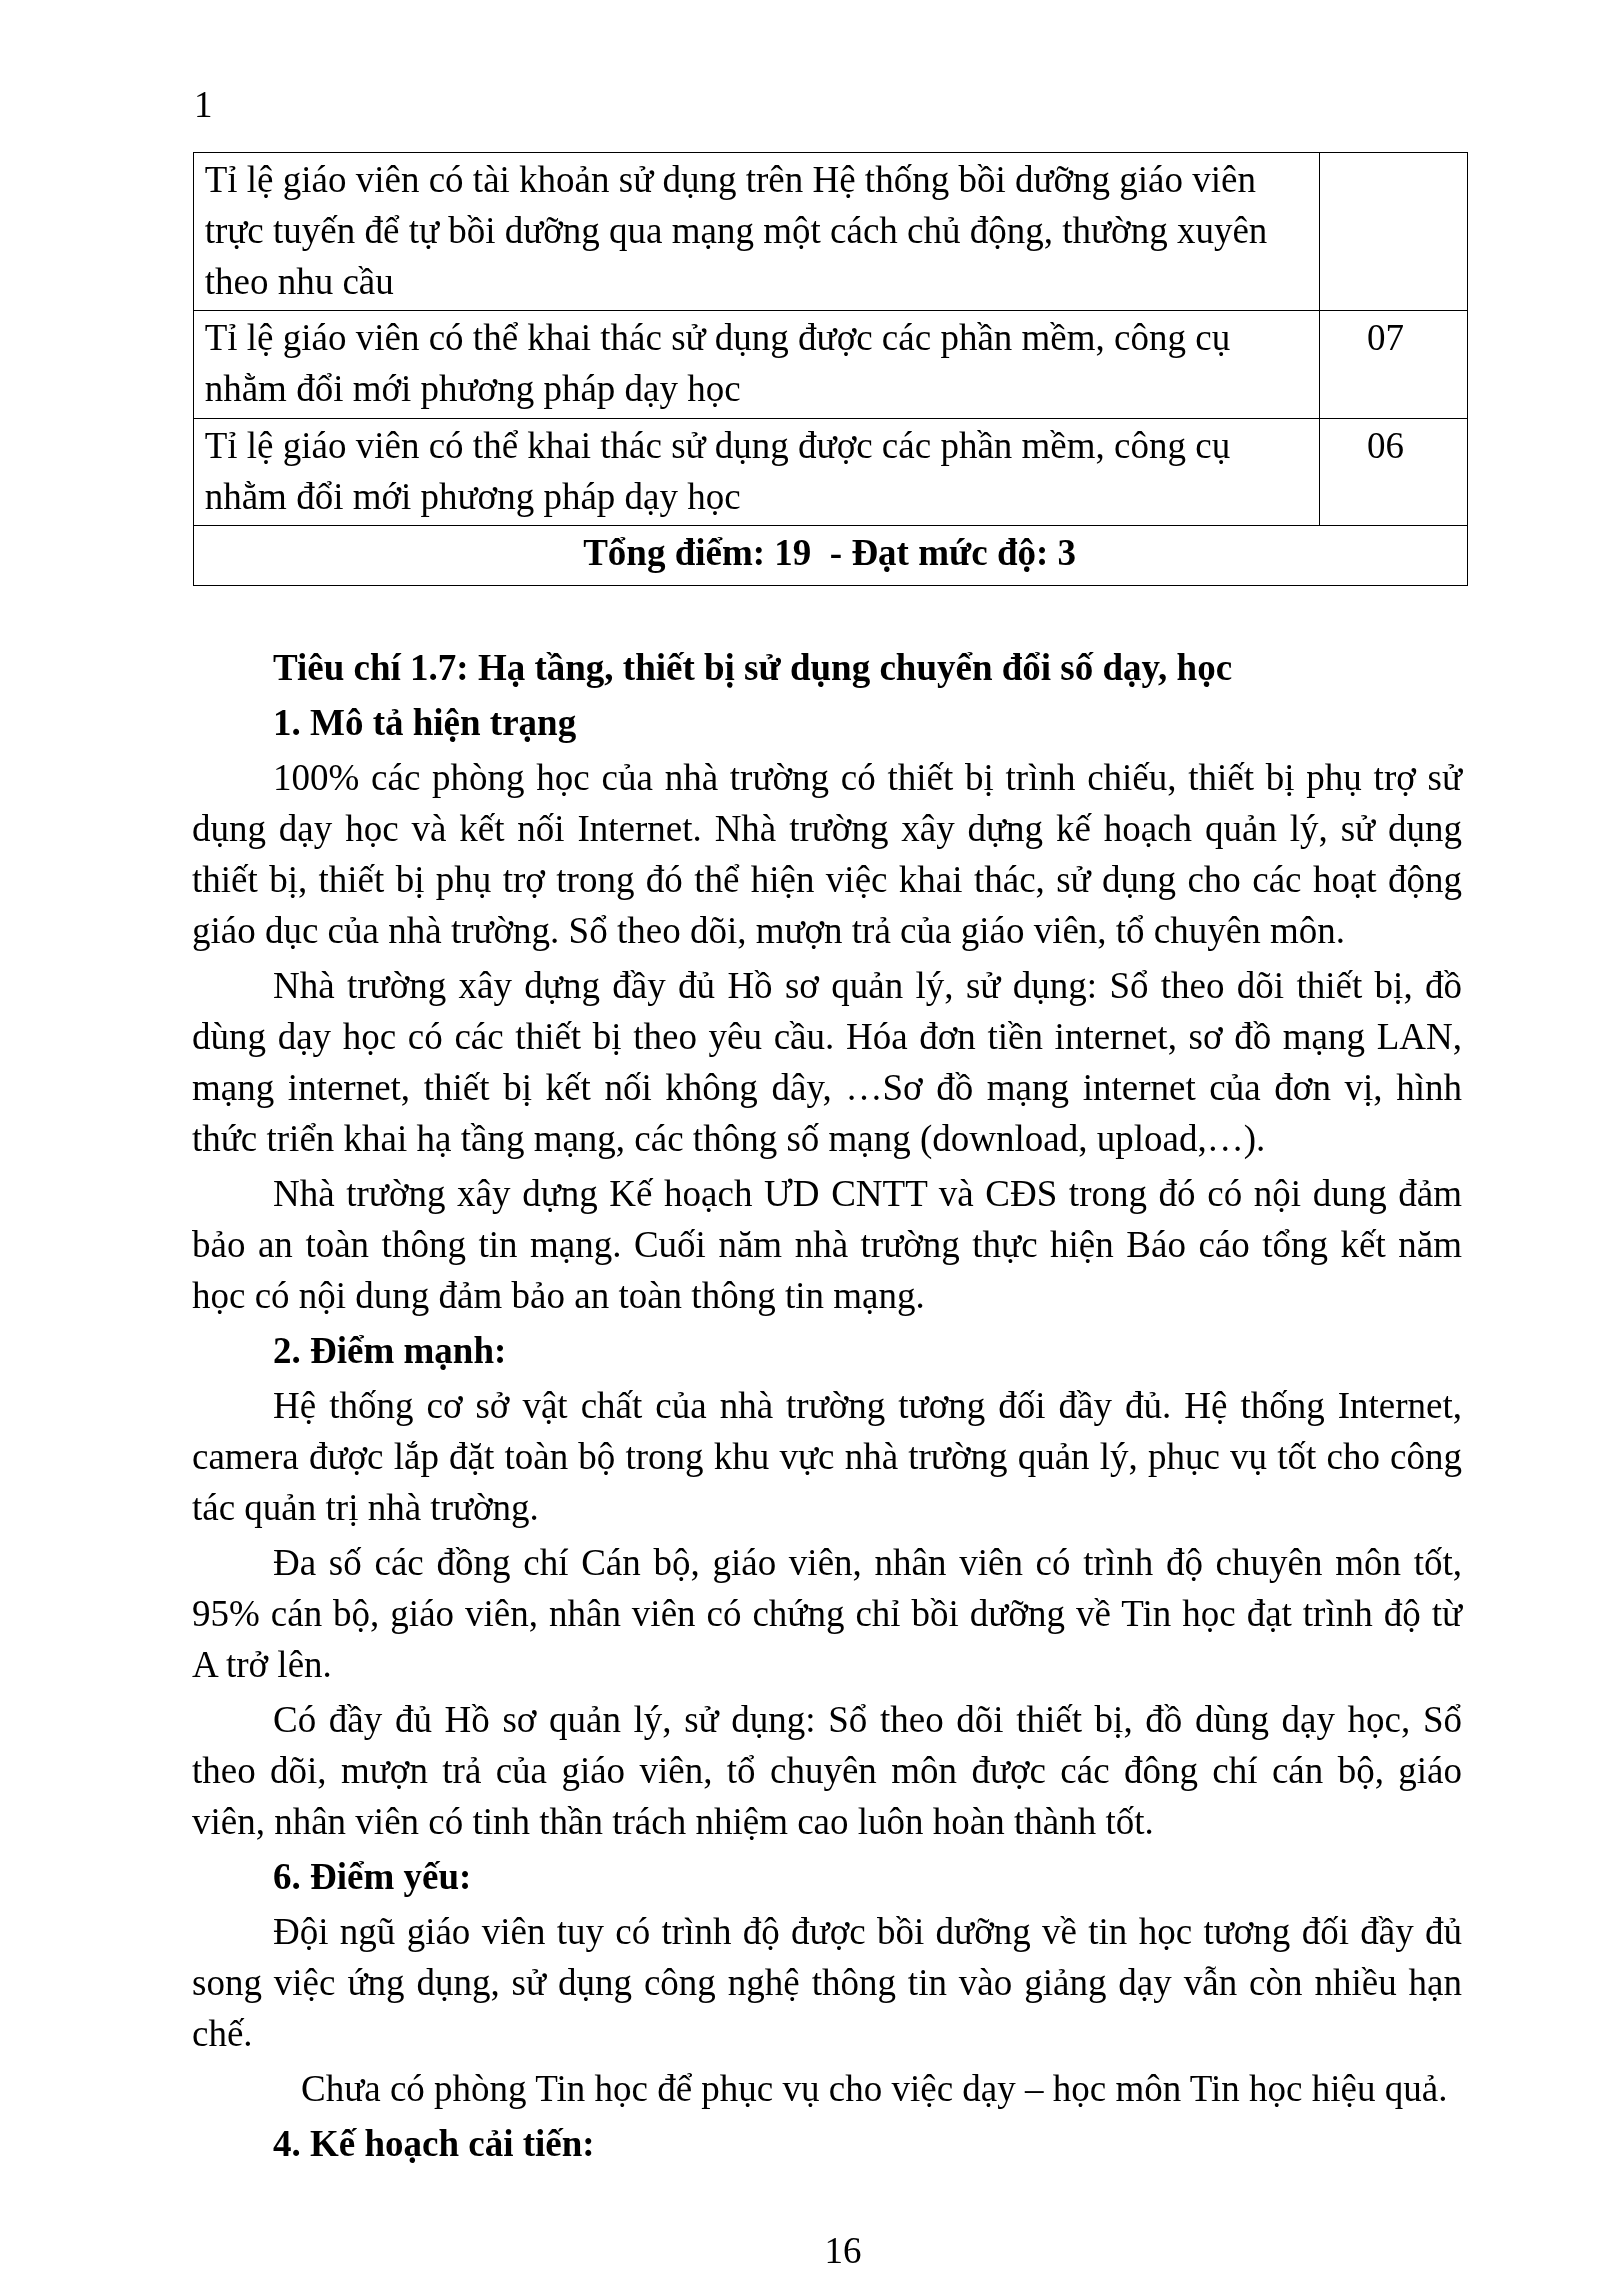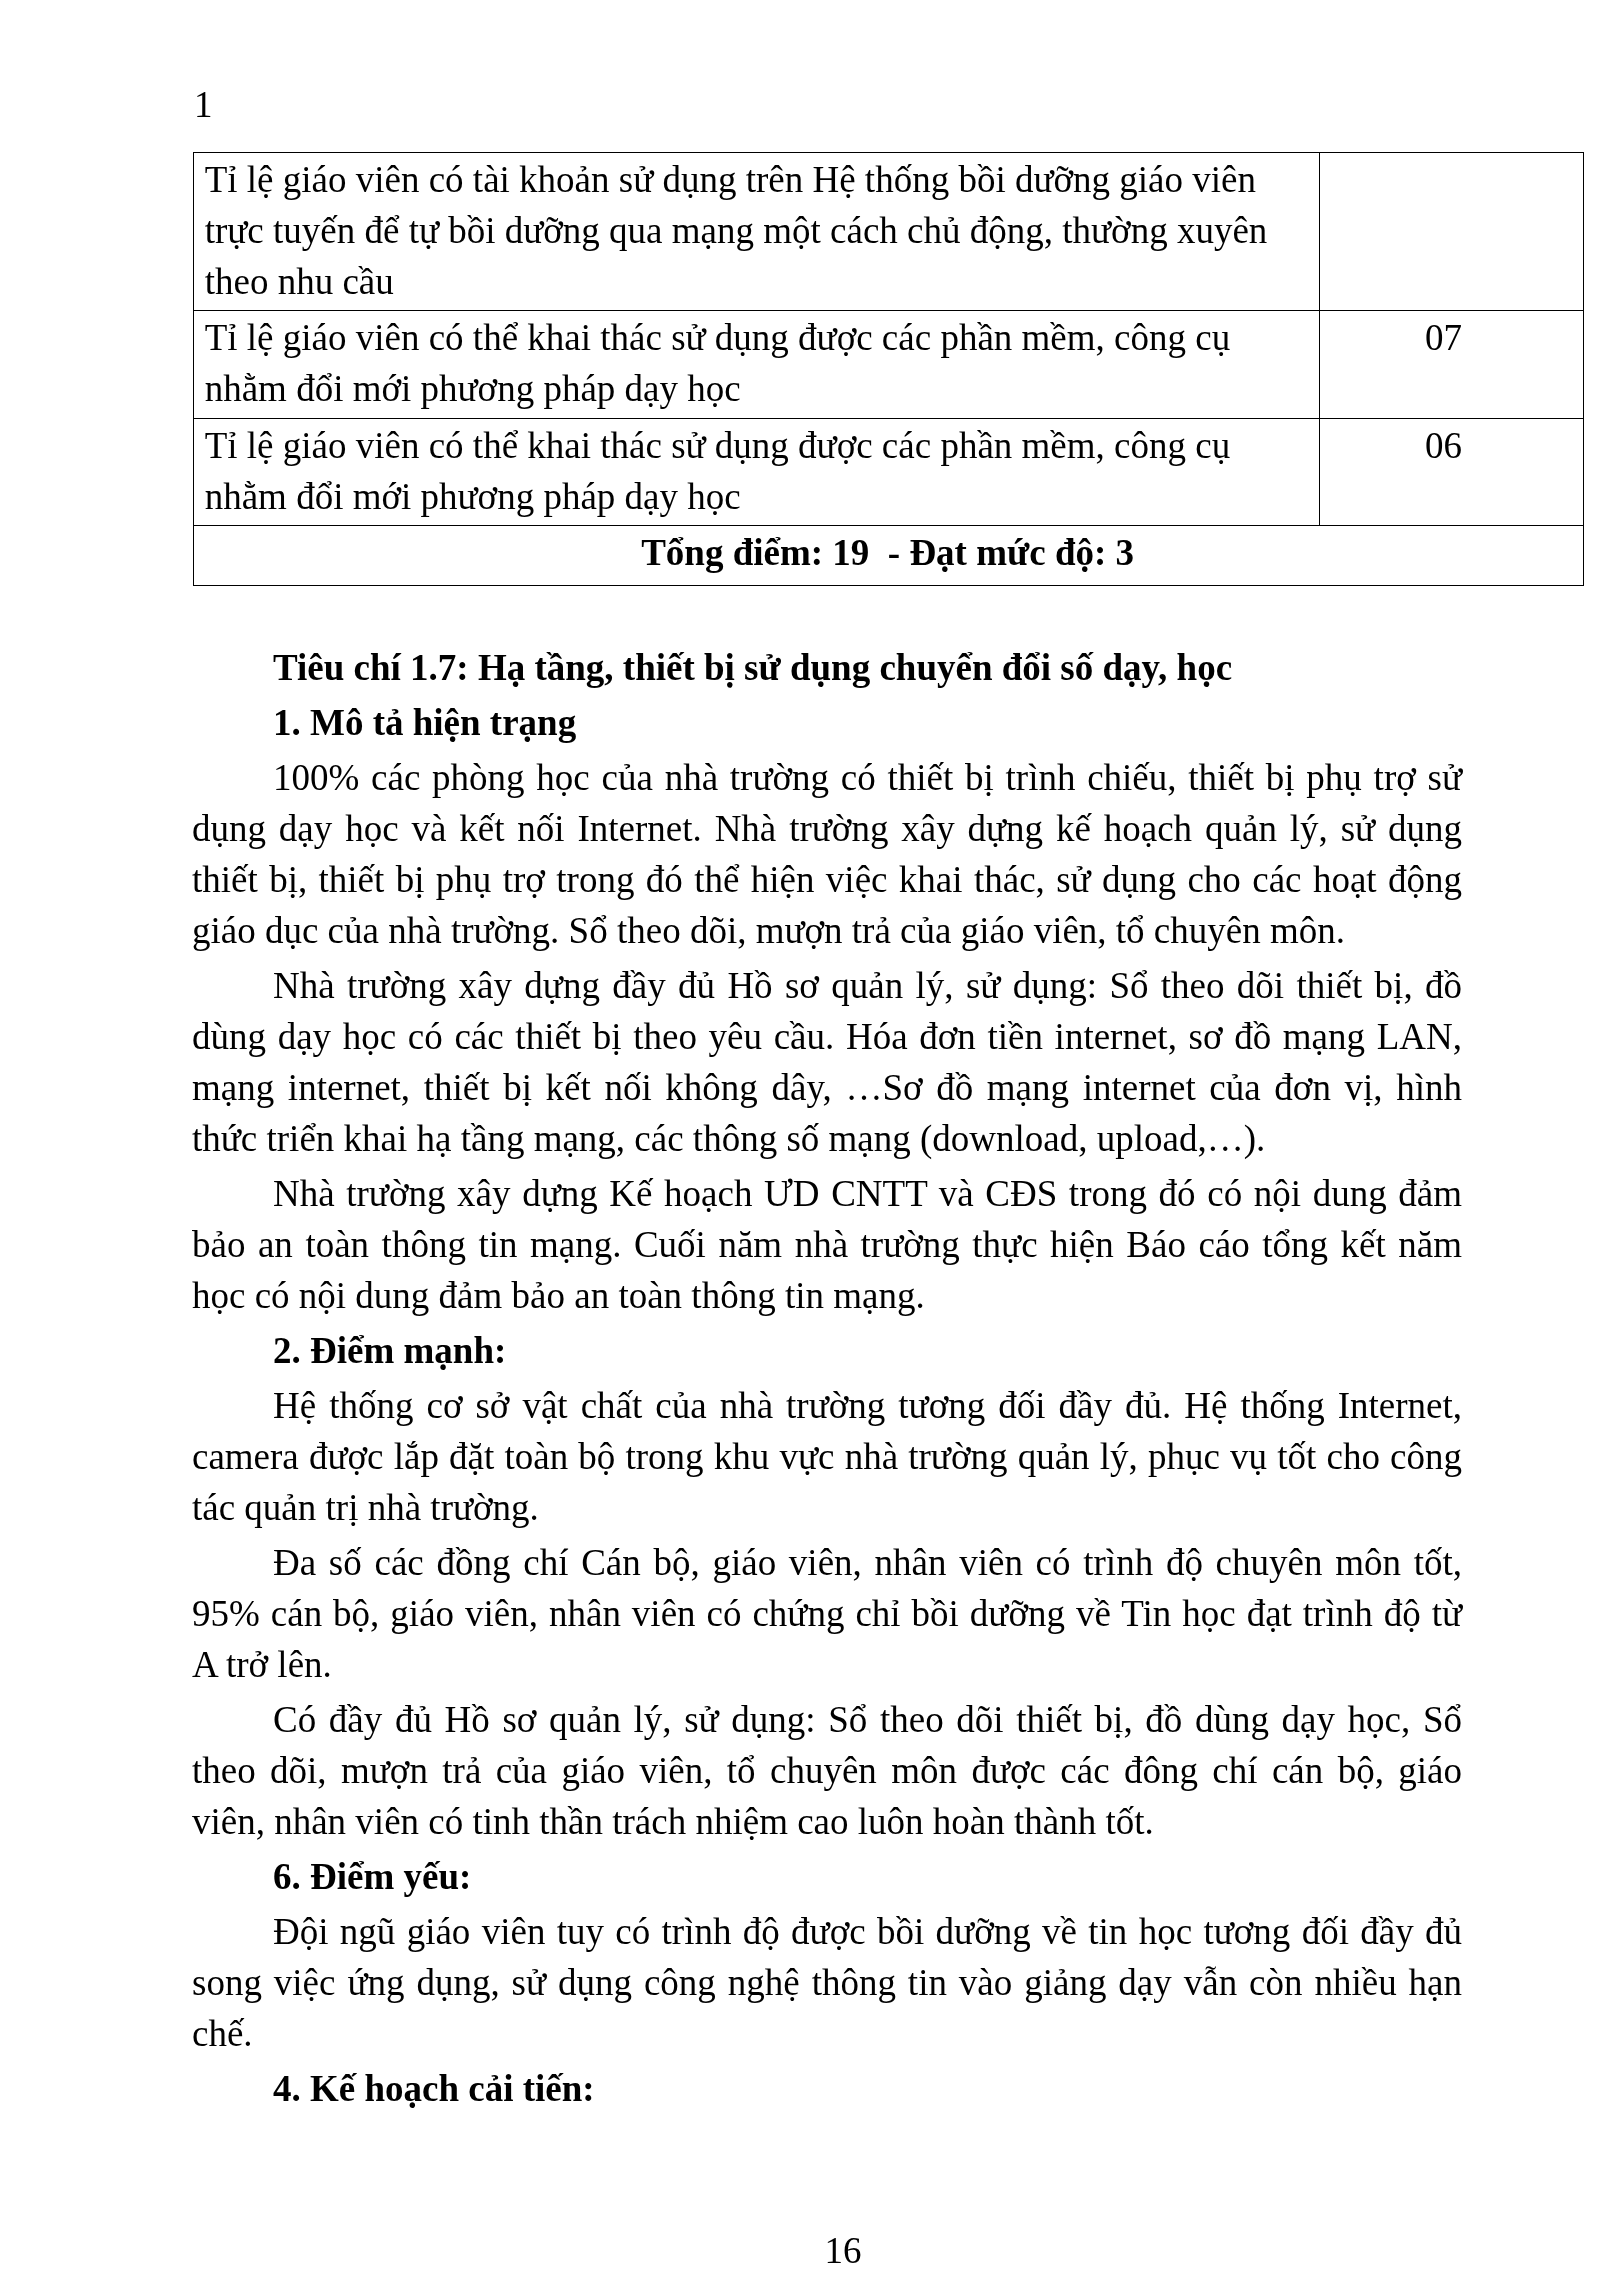--- a/index.html
+++ b/index.html
@@ -16,21 +16,21 @@
     position: absolute;
     left: 194px;
     top: 79px;
     font-size: 37px;
     line-height: 51px;
   }
   .score-table {
     position: absolute;
     left: 193px;
     top: 152px;
-    width: 1391px;
+    width: 1275px;
     border-collapse: collapse;
     table-layout: fixed;
     font-size: 37px;
     line-height: 51px;
   }
   .score-table td {
     border: 1.8px solid #000000;
     vertical-align: top;
     padding: 0.9px 12.5px 3.6px 10.7px;
   }
@@ -95,19 +95,20 @@
     <p class="h">1. Mô tả hiện trạng</p>
     <p>100% các phòng học của nhà trường có thiết bị trình chiếu, thiết bị phụ trợ sử dụng dạy học và kết nối Internet. Nhà trường xây dựng kế hoạch quản lý, sử dụng thiết bị, thiết bị phụ trợ trong đó thể hiện việc khai thác, sử dụng cho các hoạt động giáo dục của nhà trường. Sổ theo dõi, mượn trả của giáo viên, tổ chuyên môn.</p>
     <p>Nhà trường xây dựng đầy đủ Hồ sơ quản lý, sử dụng: Sổ theo dõi thiết bị, đồ dùng dạy học có các thiết bị theo yêu cầu. Hóa đơn tiền internet, sơ đồ mạng LAN, mạng internet, thiết bị kết nối không dây, …Sơ đồ mạng internet của đơn vị, hình thức triển khai hạ tầng mạng, các thông số mạng (download, upload,…).</p>
     <p>Nhà trường xây dựng Kế hoạch ƯD CNTT và CĐS trong đó có nội dung đảm bảo an toàn thông tin mạng. Cuối năm nhà trường thực hiện Báo cáo tổng kết năm học có nội dung đảm bảo an toàn thông tin mạng.</p>
     <p class="h">2. Điểm mạnh:</p>
     <p>Hệ thống cơ sở vật chất của nhà trường tương đối đầy đủ. Hệ thống Internet, camera được lắp đặt toàn bộ trong khu vực nhà trường quản lý, phục vụ tốt cho công tác quản trị nhà trường.</p>
     <p>Đa số các đồng chí Cán bộ, giáo viên, nhân viên có trình độ chuyên môn tốt, 95% cán bộ, giáo viên, nhân viên có chứng chỉ bồi dưỡng về Tin học đạt trình độ từ A trở lên.</p>
     <p>Có đầy đủ Hồ sơ quản lý, sử dụng: Sổ theo dõi thiết bị, đồ dùng dạy học, Sổ theo dõi, mượn trả của giáo viên, tổ chuyên môn được các đông chí cán bộ, giáo viên, nhân viên có tinh thần trách nhiệm cao luôn hoàn thành tốt.</p>
     <p class="h">6. Điểm yếu:</p>
     <p>Đội ngũ giáo viên tuy có trình độ được bồi dưỡng về tin học tương đối đầy đủ song việc ứng dụng, sử dụng công nghệ thông tin vào giảng dạy vẫn còn nhiều hạn chế.</p>
+    <p class="indent-lg">Chưa có phòng Tin học để phục vụ cho việc dạy – học môn Tin học hiệu quả.</p>
     <p class="h">4. Kế hoạch cải tiến:</p>
   </div>
 
   <div class="footer-num">16</div>
 
 </div>
 
 
 </body></html>

